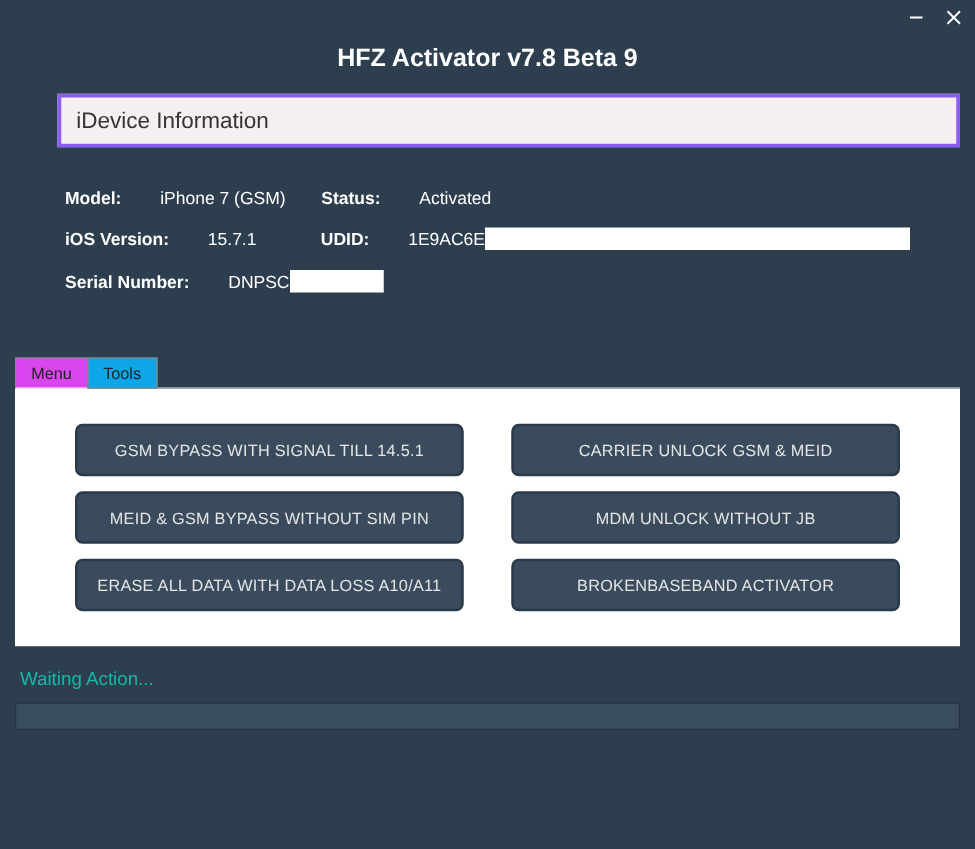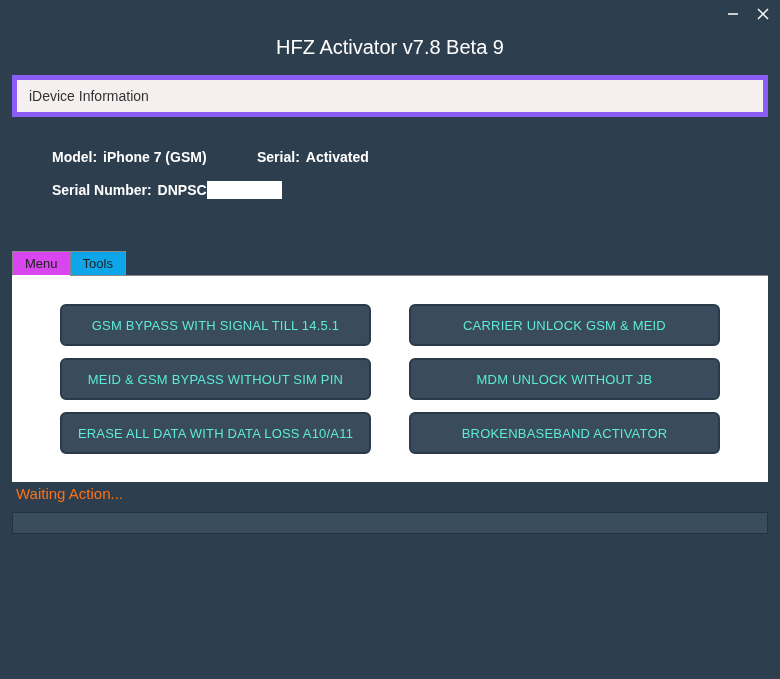--- a/index.html
+++ b/index.html
@@ -28,33 +28,34 @@
       height: 14px;
       display: flex;
       align-items: center;
       justify-content: center;
       cursor: pointer;
       color: #fff;
     }
     .app-title {
       text-align: center;
       font-size: 20px;
-      font-weight: 400;
+      font-weight: 700;
       padding: 8px 0 16px 0;
       color: #fff;
     }
     .content {
       padding: 0 12px;
     }
     .info-panel {
       background: #f5f0ef;
       color: #333;
       padding: 8px 12px;
-      font-size: 14px;
-      border: 5px solid #8b5cf6;
+      font-size: 18px;
+      border: 3px solid #8b5cf6;
+      margin-left: 34px;
     }
     .device-info {
       background: #2d3e4f;
       padding: 32px 40px 34px 40px;
       color: #fff;
       font-size: 14px;
     }
     .info-row {
       display: flex;
       margin-bottom: 16px;
@@ -67,21 +68,22 @@
       align-items: center;
     }
     .info-pair.left {
       width: 205px;
     }
     .info-label {
       font-weight: 600;
       margin-right: 6px;
     }
     .info-value {
-      font-weight: 700;
+      font-weight: 400;
+      margin-left: 25px;
     }
     .redact-white {
       background: #fff;
       display: inline-block;
       height: 18px;
     }
     .tabs-wrapper {
       margin-top: 18px;
     }
     .tab-headers {
@@ -109,37 +111,37 @@
       border-top: 1px solid #888;
     }
     .btn-grid {
       display: grid;
       grid-template-columns: 1fr 1fr;
       column-gap: 38px;
       row-gap: 12px;
     }
     .action-btn {
       background: #394b5c;
-      color: #5eead4;
+      color: #e5e5e5;
       border: 2px solid #2a3a49;
       border-radius: 6px;
       height: 42px;
       font-size: 13px;
       font-weight: 400;
       cursor: pointer;
       display: flex;
       align-items: center;
       justify-content: center;
       text-align: center;
       letter-spacing: 0.2px;
     }
     .status-text {
-      padding: 3px 4px 10px 4px;
+      padding: 18px 4px 10px 4px;
       font-size: 15px;
-      color: #f97316;
+      color: #14b8a6;
     }
     .progress-bar {
       height: 22px;
       background: #3a4d5f;
       border: 1px solid #25323f;
       margin: 0 0 12px 0;
     }
   </style>
 </head>
 <body>
@@ -164,22 +166,33 @@
 
   <div class="info-panel">iDevice Information</div>
 
   <div class="device-info">
     <div class="info-row">
       <div class="info-pair left">
         <span class="info-label">Model:</span>
         <span class="info-value">iPhone 7 (GSM)</span>
       </div>
       <div class="info-pair">
-        <span class="info-label">Serial:</span>
+        <span class="info-label">Status:</span>
         <span class="info-value">Activated</span>
+      </div>
+    </div>
+    <div class="info-row">
+      <div class="info-pair left">
+        <span class="info-label">iOS Version:</span>
+        <span class="info-value">15.7.1</span>
+      </div>
+      <div class="info-pair">
+        <span class="info-label">UDID:</span>
+        <span class="info-value">1E9AC6E</span>
+        <span class="redact-white" style="width:340px;"></span>
       </div>
     </div>
     <div class="info-row">
       <div class="info-pair">
         <span class="info-label">Serial Number:</span>
         <span class="info-value">DNPSC</span>
         <span class="redact-white" style="width:75px;"></span>
       </div>
     </div>
   </div>

